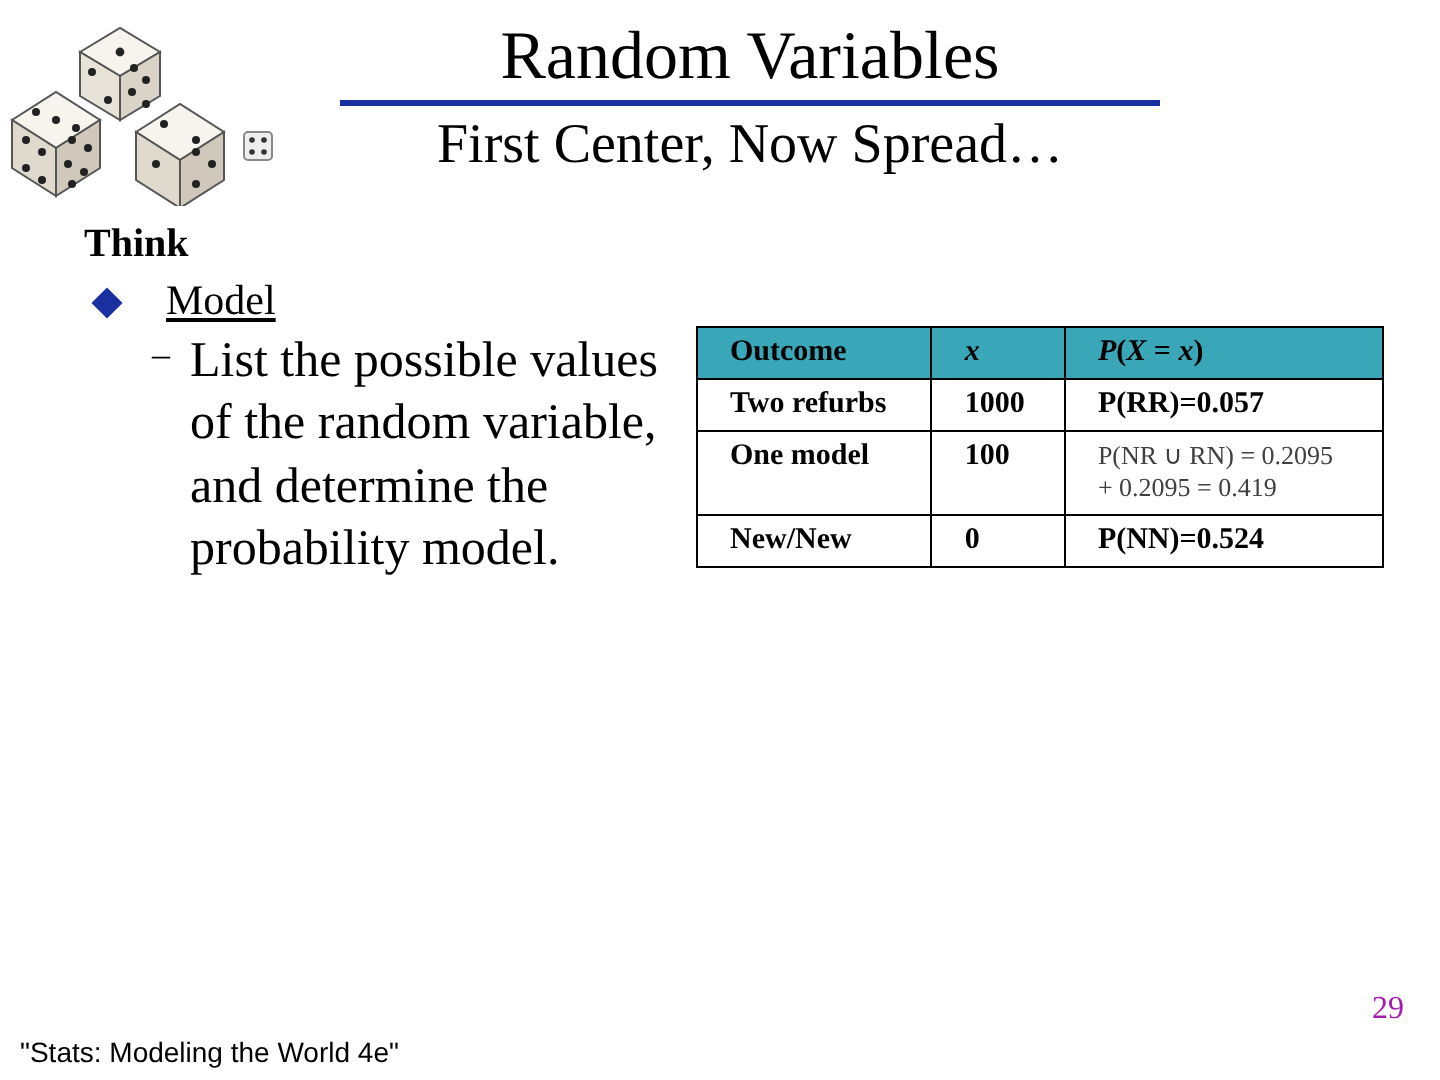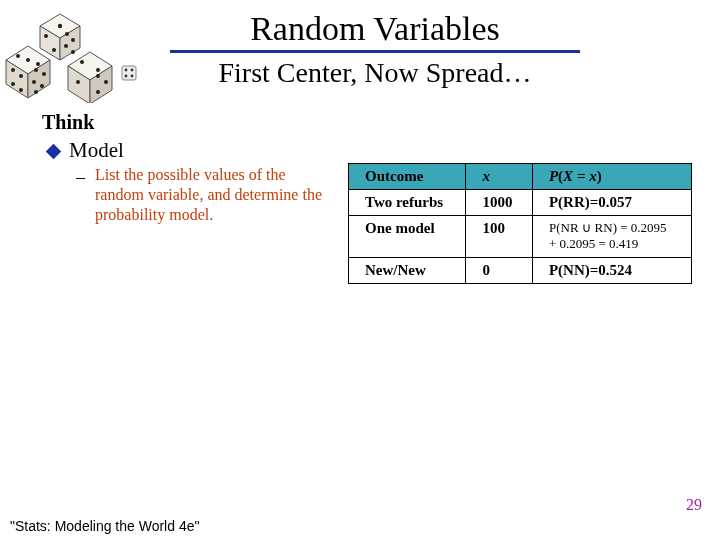--- a/index.html
+++ b/index.html
@@ -46,32 +46,32 @@
     align-items: flex-start;
     justify-content: flex-end;
   }
   .left-col { flex: 0 0 290px; }
   .think {
     font-weight: bold;
     font-size: 20px;
     color: #000;
     margin-bottom: 4px;
   }
-  .bullet-row { display: flex; align-items: flex-start; gap: 10px; margin-left: 6px; }
+  .bullet-row { display: flex; align-items: flex-start; gap: 24px; margin-left: 6px; text-decoration: underline; }
   .bullet-diamond {
     width: 11px; height: 11px;
     background: #1a2fa0;
     transform: rotate(45deg);
     margin-top: 8px;
     flex-shrink: 0;
   }
   .bullet1-text { font-size: 21px; color: #000; }
   .sub-row { display: flex; align-items: flex-start; gap: 10px; margin-left: 34px; margin-top: 2px; }
   .dash { font-size: 18px; color: #000; margin-top: 2px; flex-shrink: 0; }
-  .sub-text { font-size: 16px; color: #c2410c; line-height: 1.25; }
+  .sub-text { font-size: 25px; color: #000000; line-height: 1.25; }
   .right-col { flex: 1; padding-top: 52px; }
   table {
     border-collapse: collapse;
     width: 100%;
     font-family: "Times New Roman", serif;
   }
   th, td {
     border: 1px solid #000;
     padding: 4px 16px;
     text-align: left;
@@ -85,21 +85,21 @@
   }
   th.italic, td.italic { font-style: italic; }
   .row3-cell {
     height: 42px;
     vertical-align: top;
   }
   .formula-img {
     font-family: "Times New Roman", serif;
     font-size: 13px;
     line-height: 1.2;
-    color: #000000;
+    color: #404040;
     filter: blur(0.15px);
   }
   .page-num {
     position: absolute;
     bottom: 26px;
     right: 18px;
     font-size: 16px;
     color: #a21caf;
   }
   .footer {

